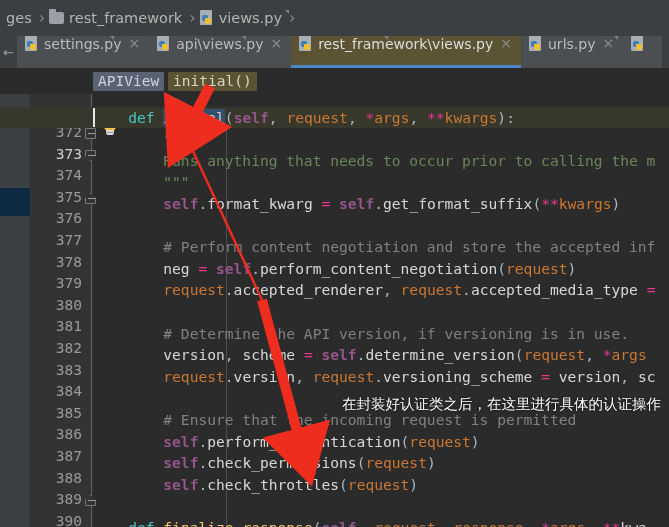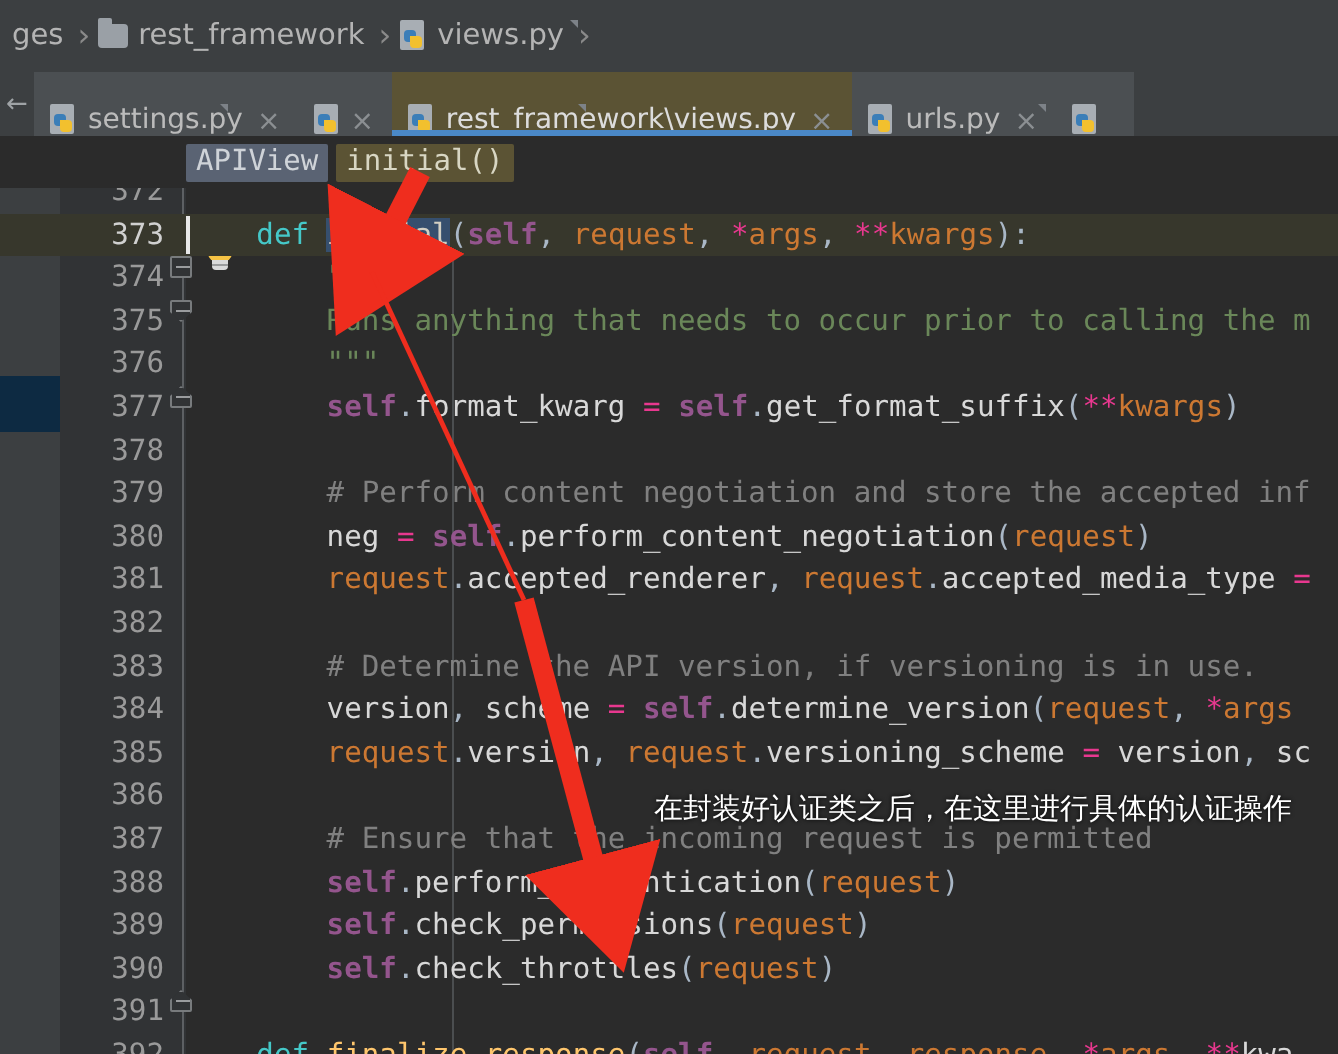--- a/index.html
+++ b/index.html
@@ -96,21 +96,21 @@
     display: flex; align-items: stretch;
     overflow: hidden;
   }
   .tab-arrow {
     width: 17px; min-width: 17px;
     display: flex; align-items: center; justify-content: center;
     color: #9fa3a6; font-size: 13px;
     background: #3c3f41;
   }
   .tab {
-    display: flex; align-items: flex-end;
+    display: flex; align-items: flex-start;
     padding: 0 7px 0 8px;
     background: #4b4f52;
     color: #bbbbbb;
     font-size: 14px;
     position: relative;
     white-space: nowrap;
     flex: 0 0 auto;
   }
   .tab .tlabel { padding: 0 5px 0 3px; }
   .tab .tclose {
@@ -200,20 +200,21 @@
     font-size: 14.6px;
     line-height: 21.6px;
   }
   .row .ln {
     position: absolute; left: 30px;
     width: 52px;
     text-align: right;
     color: #9a9a9a;
     font-family: "DejaVu Sans Mono", monospace;
     font-size: 14.6px;
+    margin-top: 36px;
   }
   .row .code {
     position: absolute; left: 93px;
     color: #a9b7c6;
   }
   .row.cursorline {
     background: #37372c;
   }
   .row.cursorline .ln { color: #d0d0d0; }
   .kwd  { color: #45c8c8; }
@@ -341,20 +342,21 @@
       <span class="tclose">×</span>
     </div>
 
     <div class="tab">
       <span class="ico-py">
         <span class="page"></span>
           <span class="fold"></span>
         <span class="snake-b"></span>
           <span class="snake-y"></span>
       </span>
+      <span class="tlabel">api\views.py</span>
       <span class="tclose">×</span>
     </div>
 
     <div class="tab active">
       <span class="ico-py">
         <span class="page"></span>
           <span class="fold"></span>
         <span class="snake-b"></span>
           <span class="snake-y"></span>
       </span>
@@ -452,15 +454,15 @@
     <g>
       <path d="M 210 86 L 191 123" stroke="#ef2d1e" stroke-width="11" fill="none" marker-end="url(#ah)"></path>
       <path d="M 186 136 L 262 300" stroke="#ef2d1e" stroke-width="2.4" fill="none"></path>
     </g>
 
     <g>
       <path d="M 262 300 L 300 442" stroke="#ef2d1e" stroke-width="10" fill="none" marker-end="url(#ah)"></path>
     </g>
   </svg>
 
-  <div class="anno-text" style="left:327px; top:395px;">在封装好认证类之后，在这里进行具体的认证操作</div>
+  <div class="anno-text" style="left:342px; top:395px;">在封装好认证类之后，在这里进行具体的认证操作</div>
 
 </div>
 
 </body></html>

